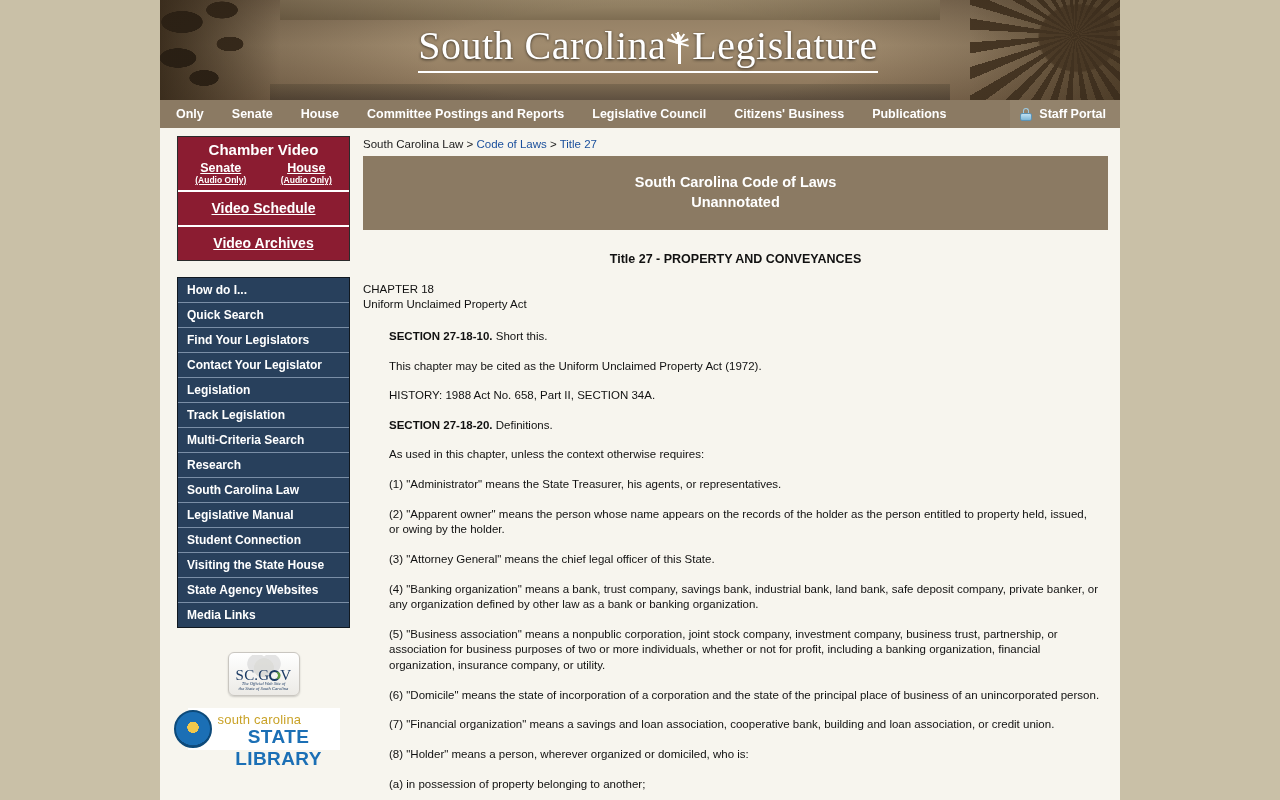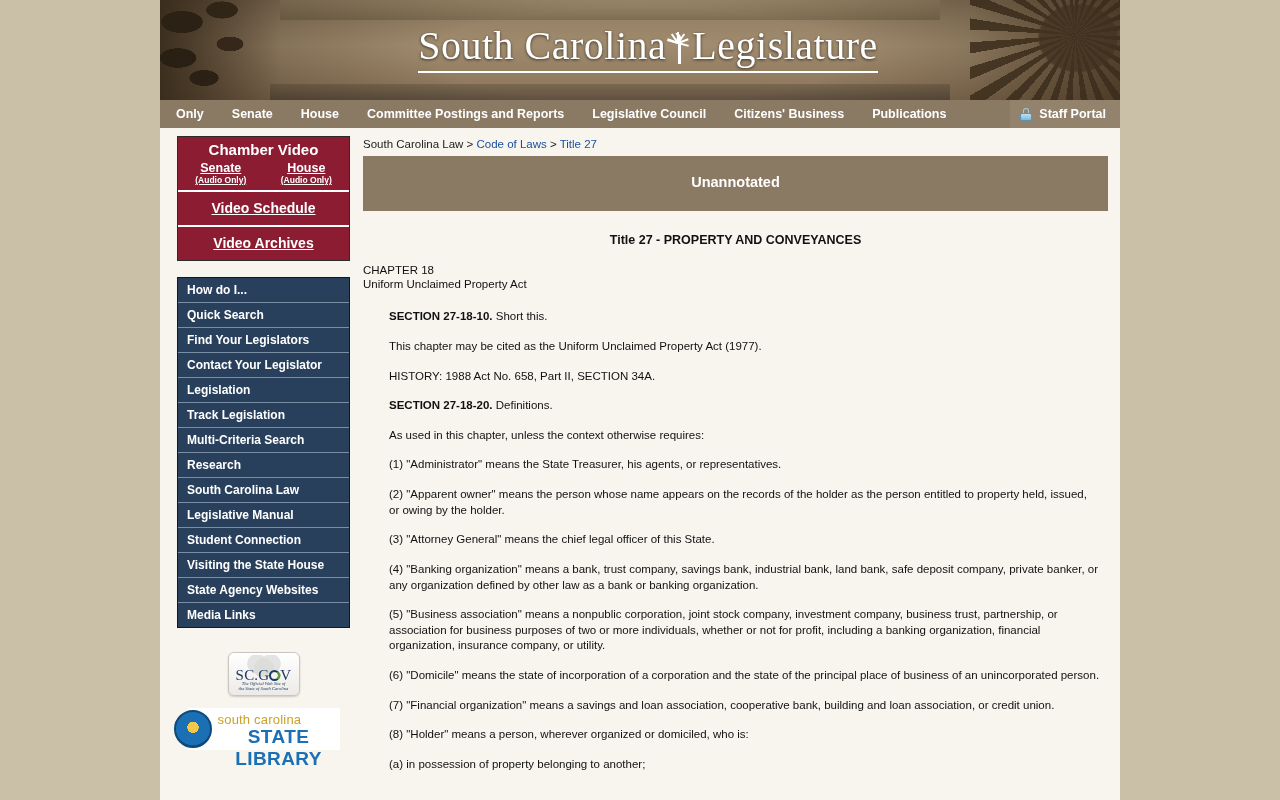--- a/index.html
+++ b/index.html
@@ -419,35 +419,36 @@
           </div>
         </div>
       </div>
 
       <div id="main">
         <div id="breadcrumb">
           <span class="crumb-static">South Carolina Law</span><span class="crumb-sep"> &gt; </span><a class="crumb-link">Code of Laws</a><span class="crumb-sep"> &gt; </span><a class="crumb-link">Title 27</a>
         </div>
 
         <div id="code-banner">
+          <div>South Carolina Code of Laws</div>
           <div>Unannotated</div>
         </div>
 
         <div id="doc-title">
           <span class="t-num">Title 27</span><span> - </span><span>PROPERTY AND CONVEYANCES</span>
         </div>
 
         <div id="chapter-block">
           <div>CHAPTER 18</div>
           <div>Uniform Unclaimed Property Act</div>
         </div>
 
         <div id="doc-body">
             <div class="para first"><b>SECTION 27-18-10.</b><span> Short this.</span></div>
-            <div class="para"><span>This chapter may be cited as the Uniform Unclaimed Property Act (1977).</span></div>
+            <div class="para"><span>This chapter may be cited as the Uniform Unclaimed Property Act (1972).</span></div>
             <div class="para"><span>HISTORY: 1988 Act No. 658, Part II, SECTION 34A.</span></div>
             <div class="para"><b>SECTION 27-18-20.</b><span> Definitions.</span></div>
             <div class="para"><span>As used in this chapter, unless the context otherwise requires:</span></div>
             <div class="para"><span>(1) "Administrator" means the State Treasurer, his agents, or representatives.</span></div>
             <div class="para"><span>(2) "Apparent owner" means the person whose name appears on the records of the holder as the person entitled to property held, issued, or owing by the holder.</span></div>
             <div class="para"><span>(3) "Attorney General" means the chief legal officer of this State.</span></div>
             <div class="para"><span>(4) "Banking organization" means a bank, trust company, savings bank, industrial bank, land bank, safe deposit company, private banker, or any organization defined by other law as a bank or banking organization.</span></div>
             <div class="para"><span>(5) "Business association" means a nonpublic corporation, joint stock company, investment company, business trust, partnership, or association for business purposes of two or more individuals, whether or not for profit, including a banking organization, financial organization, insurance company, or utility.</span></div>
             <div class="para"><span>(6) "Domicile" means the state of incorporation of a corporation and the state of the principal place of business of an unincorporated person.</span></div>
             <div class="para"><span>(7) "Financial organization" means a savings and loan association, cooperative bank, building and loan association, or credit union.</span></div>

